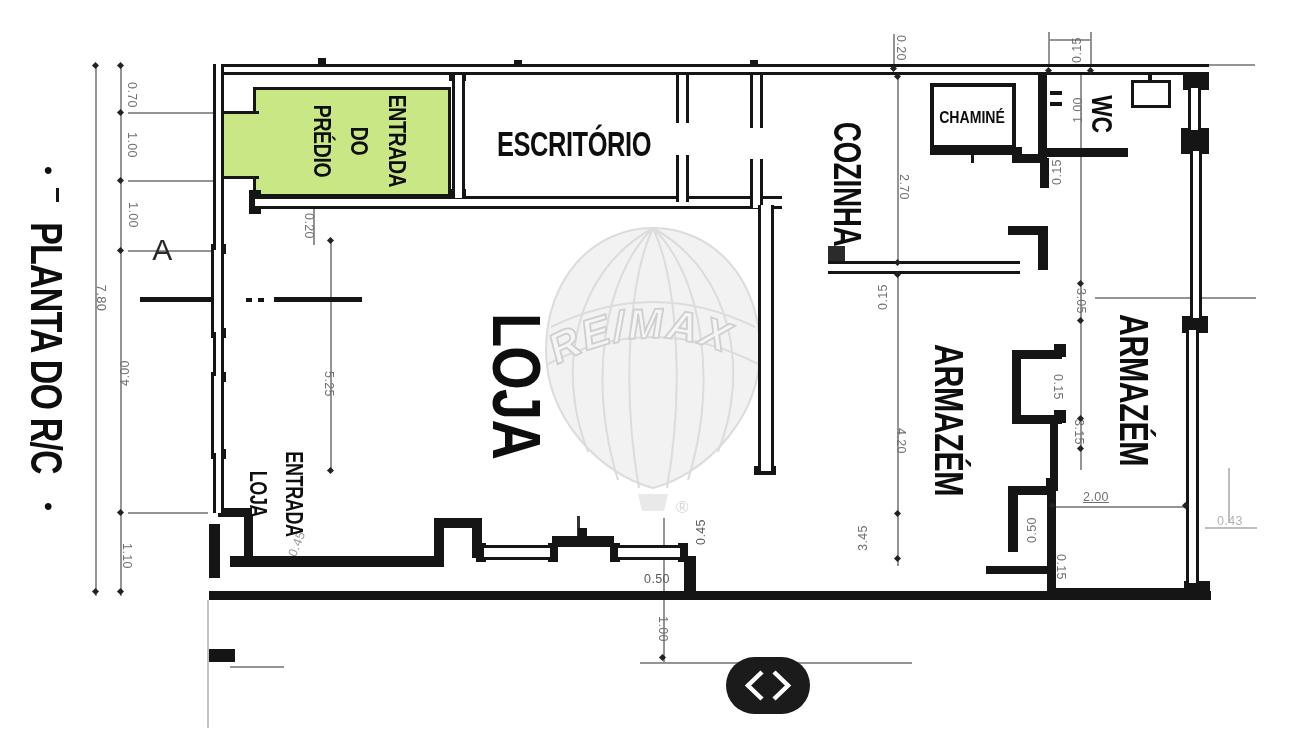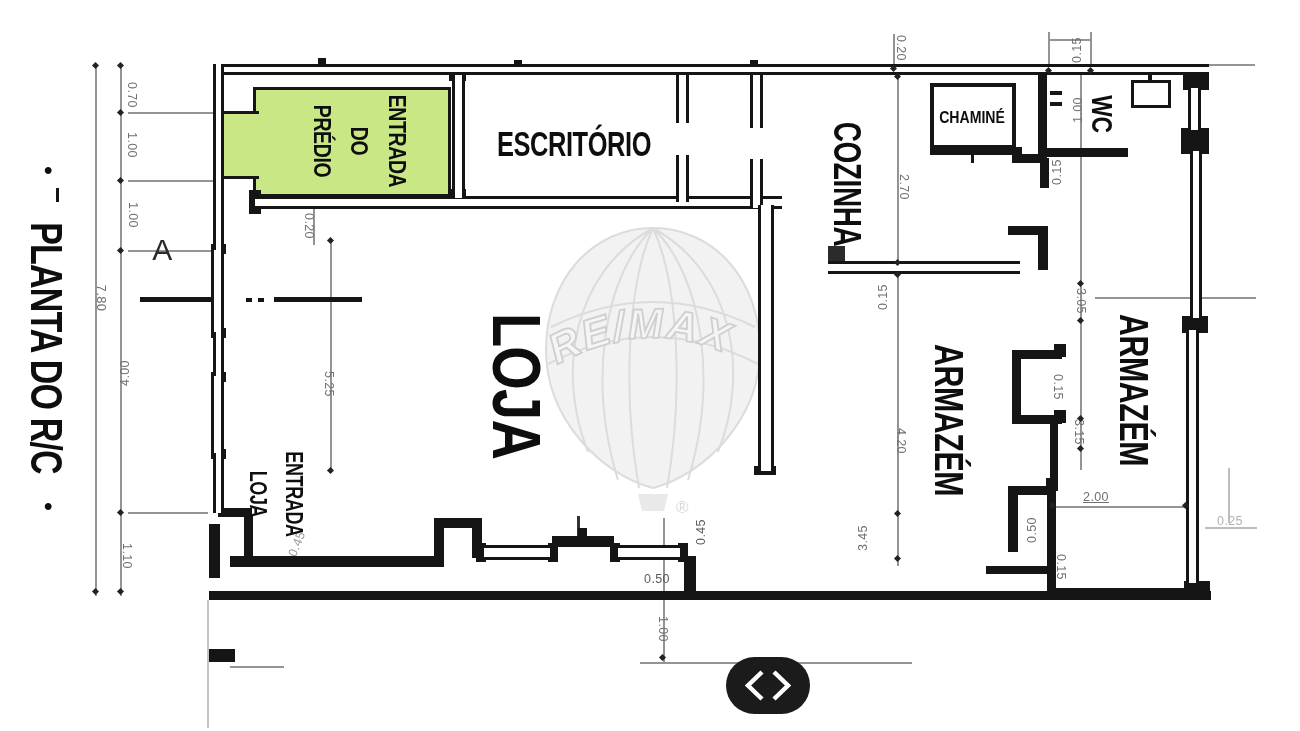--- a/index.html
+++ b/index.html
@@ -98,21 +98,21 @@
   <div class="dim" style="left:904px;top:187px;transform:translate(-50%,-50%) rotate(90deg);">2.70</div>
   <div class="dim" style="left:883px;top:297px;transform:translate(-50%,-50%) rotate(-90deg);">0.15</div>
   <div class="dim" style="left:901px;top:441px;transform:translate(-50%,-50%) rotate(90deg);">4.20</div>
   <div class="dim" style="left:863px;top:538px;transform:translate(-50%,-50%) rotate(-90deg);">3.45</div>
   <div class="dim" style="left:1081px;top:301px;transform:translate(-50%,-50%) rotate(90deg);">3.05</div>
   <div class="dim" style="left:1058px;top:387px;transform:translate(-50%,-50%) rotate(90deg);">0.15</div>
   <div class="dim" style="left:1079px;top:432px;transform:translate(-50%,-50%) rotate(90deg);">3.15</div>
   <div class="dim" style="left:1096px;top:497px;transform:translate(-50%,-50%);text-decoration:underline;">2.00</div>
   <div class="dim" style="left:1032px;top:530px;transform:translate(-50%,-50%) rotate(-90deg);">0.50</div>
   <div class="dim" style="left:1061px;top:567px;transform:translate(-50%,-50%) rotate(90deg);">0.15</div>
-  <div class="dim" style="left:1230px;top:521px;color:#b3b3b3;transform:translate(-50%,-50%);">0.25</div>
+  <div class="dim" style="left:1230px;top:521px;color:#b3b3b3;transform:translate(-50%,-50%);">0.43</div>
   <div class="dim" style="left:701px;top:532px;color:#5a5a5a;transform:translate(-50%,-50%) rotate(-90deg);">0.45</div>
   <div class="dim" style="left:657px;top:579px;color:#5a5a5a;transform:translate(-50%,-50%);">0.50</div>
   <div class="dim" style="left:663px;top:629px;transform:translate(-50%,-50%) rotate(90deg);">1.00</div>
 
   <div id="navpill">
     <svg width="84" height="57" viewBox="0 0 84 57" fill="none" stroke="#ffffff" stroke-width="4.5">
       <polyline points="36,15 22,28.5 36,42"></polyline>
       <polyline points="48,15 62,28.5 48,42"></polyline>
     </svg>
   </div>

